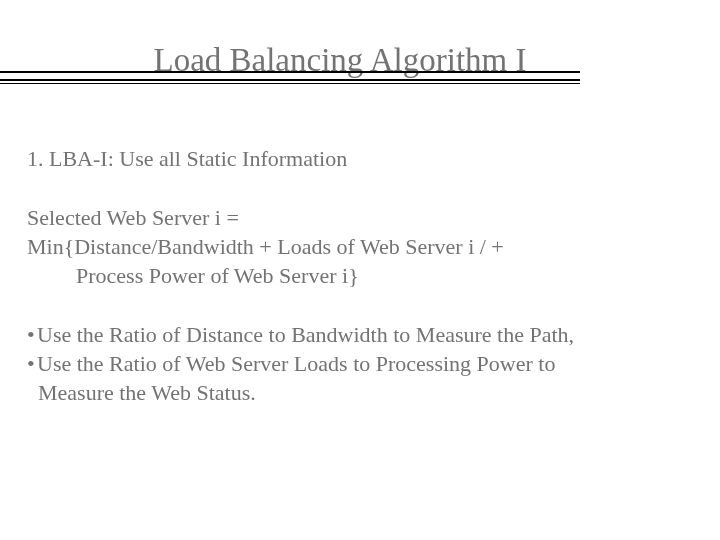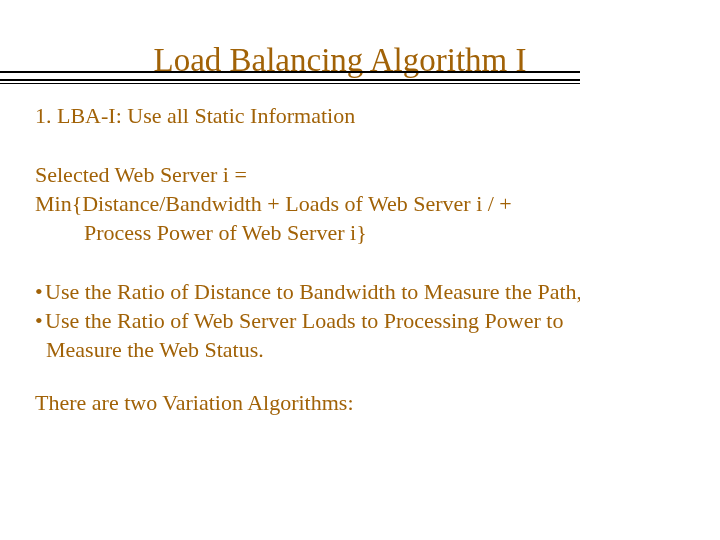--- a/index.html
+++ b/index.html
@@ -5,21 +5,21 @@
   html, body {
     margin: 0;
     padding: 0;
     background: #ffffff;
   }
   .slide {
     position: relative;
     width: 580px;
     height: 540px;
     background: #ffffff;
-    color: #a16207;
+    color: #737373;
     font-family: "Liberation Serif", "DejaVu Serif", serif;
     overflow: hidden;
   }
   .slide-title {
     position: absolute;
     top: 44px;
     left: 0;
     width: 680px;
     text-align: center;
     font-size: 33px;
@@ -39,24 +39,25 @@
     top: 79px;
     left: 0;
     width: 720px;
     height: 5px;
     box-sizing: border-box;
     border-top: 2px solid #000000;
     border-bottom: 1px solid #000000;
   }
   .para {
     position: absolute;
-    left: 35px;
+    left: 27px;
     font-size: 22px;
     line-height: 29px;
     white-space: nowrap;
+    margin-top: 43px;
   }
   .para-heading   { top: 101px; }
   .para-formula   { top: 160px; }
   .para-bullets   { top: 277px; }
   .para-variation { top: 388px; line-height: 30px; }
   .indent-formula { margin-left: 49px; }
   .indent-cont    { margin-left: 11px; }
   .bullet-marker  { display: inline-block; width: 10px; }
 </style>
 </head>
@@ -82,16 +83,15 @@
     <div class="indent-cont">Measure the Web Status.</div>
   </div>
 
   <div class="para para-formula">
     <div>Selected Web Server i =</div>
     <div>Min{Distance/Bandwidth + Loads of Web Server i / +</div>
     <div class="indent-formula">Process Power of Web Server i}</div>
   </div>
 
   <div class="para para-variation">
-    <div>There are two Variation Algorithms:</div>
   </div>
 
 </div>
 
 </body></html>

